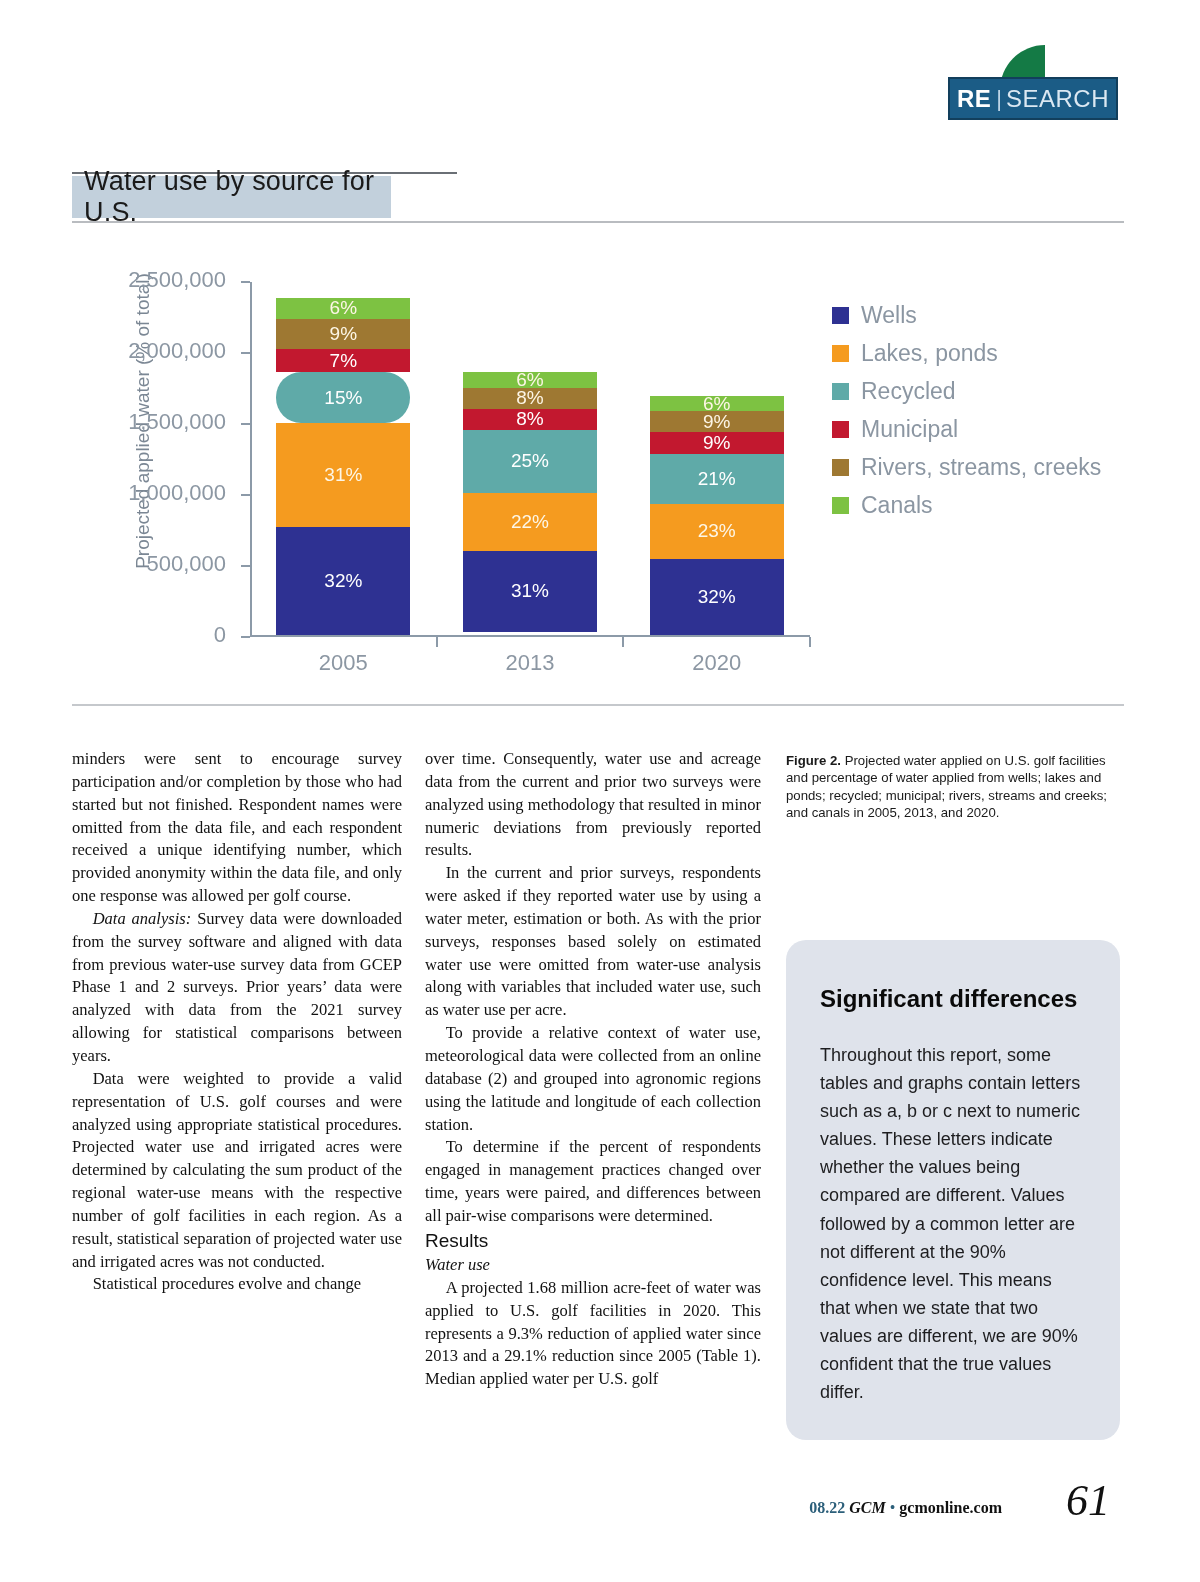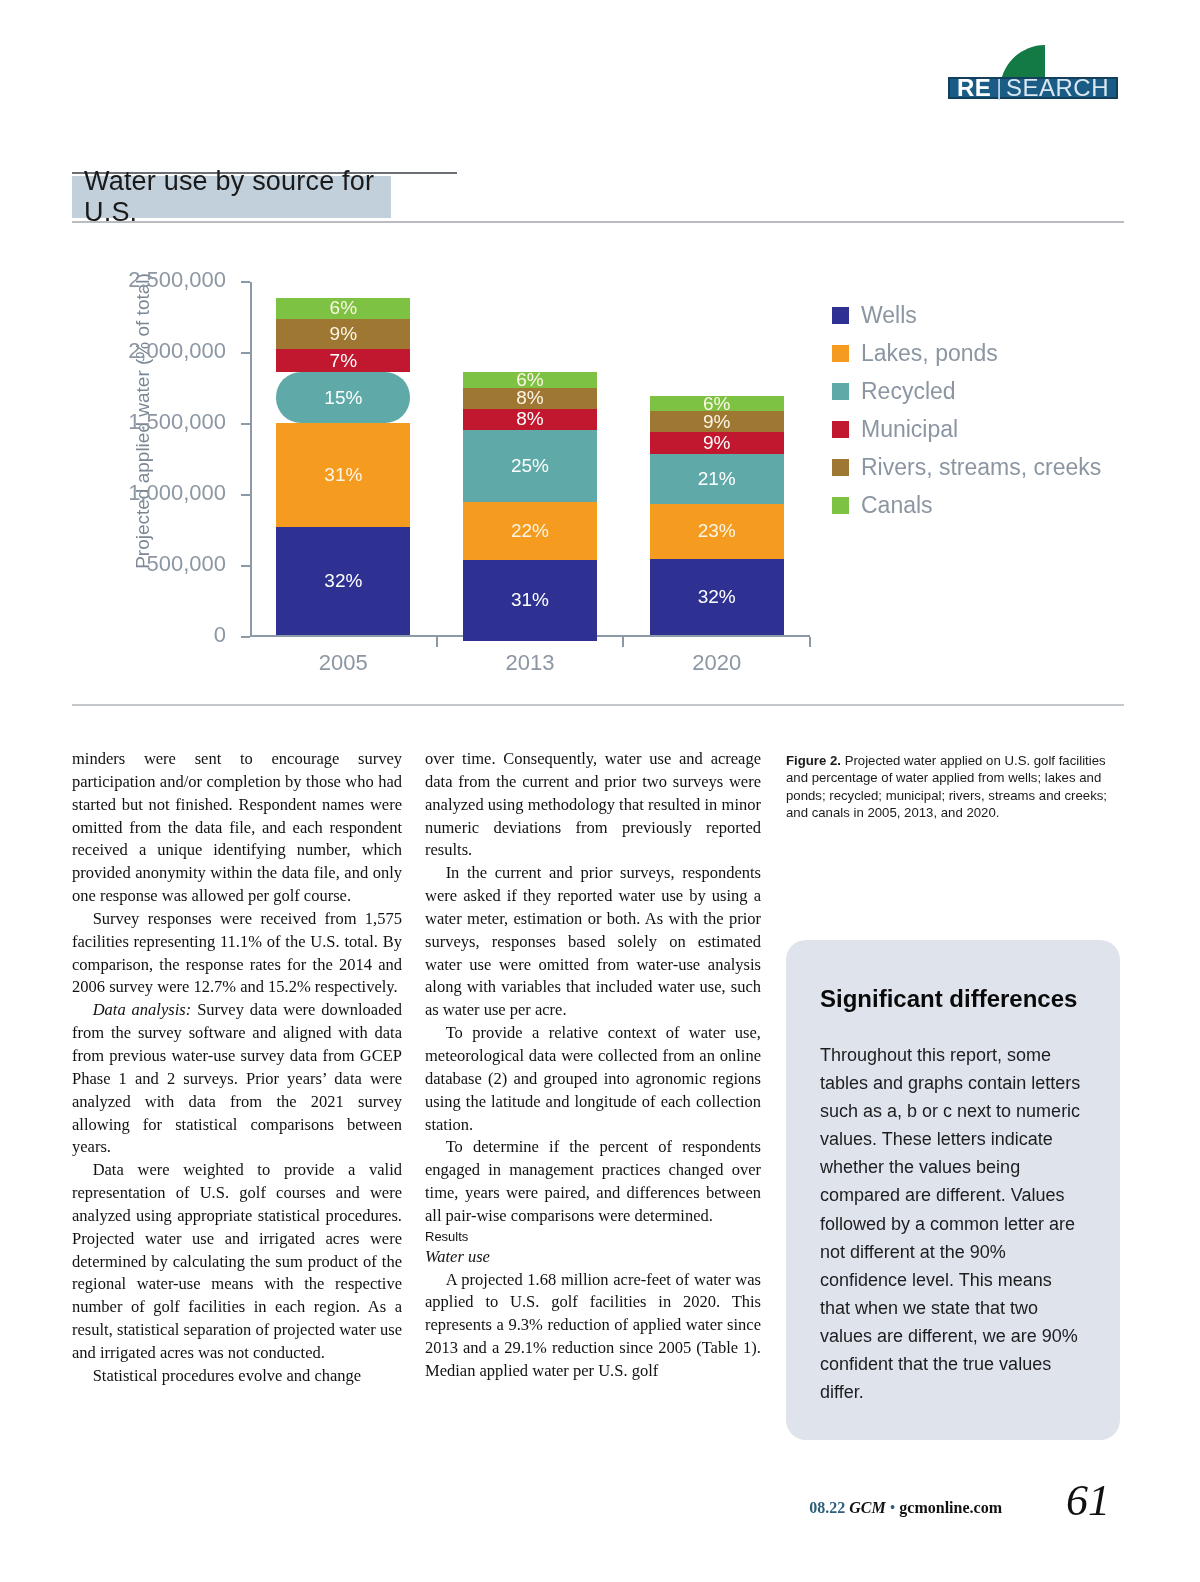--- a/index.html
+++ b/index.html
@@ -13,21 +13,21 @@
 
   
   .logo-wrap { position:absolute; left:948px; top:45px; width:170px; height:78px; }
   .logo-arc {
     position:absolute; left:52px; top:0; width:45px; height:45px;
     background:#147A45;
     border-radius:45px 0 0 0;
     transform:rotate(0deg);
   }
   .logo-bar {
-    position:absolute; left:0; top:32px; width:170px; height:22px;
+    position:absolute; left:0; top:32px; width:170px; height:43px;
     background:#1B5C86;
     border:2px solid #123f5c;
     display:flex; align-items:center; justify-content:center;
     box-sizing:border-box;
   }
   .logo-re {
     color:#ffffff; font-family:"Liberation Sans", sans-serif;
     font-weight:bold; font-size:24px; letter-spacing:0.5px;
   }
   .logo-sep { color:#bcd4e6; font-size:22px; margin:0 4px 0 5px; font-family:"Liberation Sans", sans-serif; }
@@ -131,21 +131,21 @@
     -webkit-hyphens:auto; hyphens:auto;
   }
   .col p { margin:0; }
   .col p.indent { text-indent:1.25em; }
   .col .ital { font-style:italic; }
   #col1 { left:72px; width:330px; }
   #col2 { left:425px; width:336px; }
 
   .head-sans {
     font-family:"Liberation Sans", sans-serif;
-    font-size:13px; color:#111; text-align:left;
+    font-size:19px; color:#111; text-align:left;
     margin-top:16px;
   }
   .head-sans.tight { margin-top:0; }
   .head-ital {
     font-style:italic; text-align:left; font-size:16.5px;
   }
 
   
   .caption {
     position:absolute; left:786px; top:752px; width:325px;
@@ -237,21 +237,21 @@
         <div class="seg ondark" style="height: 23.5677px; background: rgb(194, 24, 47);">7%</div>
         <div class="seg ondark" style="height: 50.5023px; background: rgb(95, 170, 168); border-radius: 25px;">15%</div>
         <div class="seg onlight" style="height: 104.371px; background: rgb(245, 155, 31);">31%</div>
         <div class="seg ondark" style="height: 107.738px; background: rgb(46, 49, 146);">32%</div>
       </div>
       <div class="xlabel" style="left: 93.3333px;">2005</div>
       <div class="bar" style="left: 213px; width: 134px; height: 262.984px;">
         <div class="seg onlight" style="height: 15.779px; background: rgb(125, 194, 66);">6%</div>
         <div class="seg onlight" style="height: 21.0387px; background: rgb(158, 120, 50);">8%</div>
         <div class="seg ondark" style="height: 21.0387px; background: rgb(194, 24, 47);">8%</div>
-        <div class="seg ondark" style="height: 72px; background: rgb(95, 170, 168);">25%</div>
+        <div class="seg ondark" style="height: 63px; background: rgb(95, 170, 168);">25%</div>
         <div class="seg onlight" style="height: 57.8565px; background: rgb(245, 155, 31);">22%</div>
         <div class="seg ondark" style="height: 81.525px; background: rgb(46, 49, 146);">31%</div>
       </div>
       <div class="xlabel" style="left: 280px;">2013</div>
       <div class="bar" style="left: 399.667px; width: 134px; height: 238.56px;">
         <div class="seg onlight" style="height: 14.3136px; background: rgb(125, 194, 66);">6%</div>
         <div class="seg onlight" style="height: 21.4704px; background: rgb(158, 120, 50);">9%</div>
         <div class="seg ondark" style="height: 21.4704px; background: rgb(194, 24, 47);">9%</div>
         <div class="seg ondark" style="height: 50.0976px; background: rgb(95, 170, 168);">21%</div>
         <div class="seg onlight" style="height: 54.8688px; background: rgb(245, 155, 31);">23%</div>
@@ -288,21 +288,20 @@
         <span class="legend-swatch" style="background: rgb(125, 194, 66);"></span>
         <span class="legend-label">Canals</span>
       </div>
     </div>
 </div>
 
 <div class="body-rule"></div>
 
 <div class="col" id="col1">
   <p>minders were sent to encourage survey participation and/or completion by those who had started but not finished. Respondent names were omitted from the data file, and each respondent received a unique identifying number, which provided anonymity within the data file, and only one response was allowed per golf course.</p>
-  <p class="indent">Survey responses were received from 1,575 facilities representing 11.1% of the U.S. total. By comparison, the response rates for the 2014 and 2006 survey were 12.7% and 15.2% respectively.</p>
   <p class="indent"><span class="ital">Data analysis:</span><span> Survey data were downloaded from the survey software and aligned with data from previous water-use survey data from GCEP Phase 1 and 2 surveys. Prior years’ data were analyzed with data from the 2021 survey allowing for statistical comparisons between years.</span></p>
   <p class="indent">Data were weighted to provide a valid representation of U.S. golf courses and were analyzed using appropriate statistical procedures. Projected water use and irrigated acres were determined by calculating the sum product of the regional water-use means with the respective number of golf facilities in each region. As a result, statistical separation of projected water use and irrigated acres was not conducted.</p>
   <p class="indent">Statistical procedures evolve and change</p>
 </div>
 
 <div class="col" id="col2">
   <p>over time. Consequently, water use and acreage data from the current and prior two surveys were analyzed using methodology that resulted in minor numeric deviations from previously reported results.</p>
   <p class="indent">In the current and prior surveys, respondents were asked if they reported water use by using a water meter, estimation or both. As with the prior surveys, responses based solely on estimated water use were omitted from water-use analysis along with variables that included water use, such as water use per acre.</p>
   <p class="indent">To provide a relative context of water use, meteorological data were collected from an online database (2) and grouped into agronomic regions using the latitude and longitude of each collection station.</p>
   <p class="indent">To determine if the percent of respondents engaged in management practices changed over time, years were paired, and differences between all pair-wise comparisons were determined.</p>

